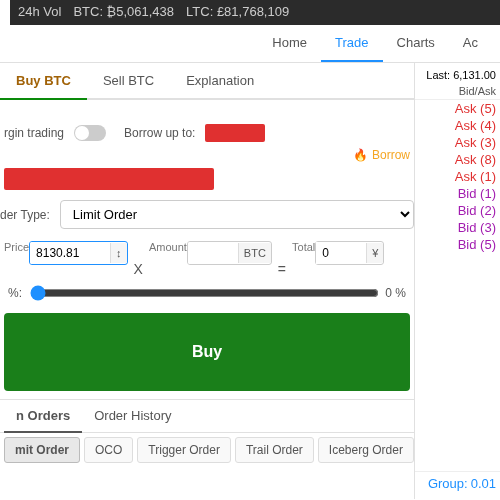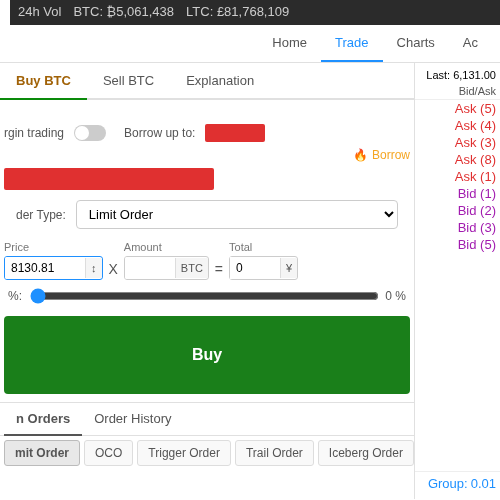--- a/index.html
+++ b/index.html
@@ -129,21 +129,21 @@
       height: 22px;
       margin: 2px 0;
       border-radius: 2px;
       width: 210px;
     }
 
     
     .order-type-row {
       display: flex;
       align-items: center;
-      padding: 8px 16px;
+      padding: 8px 0;
       gap: 10px;
     }
     .order-type-label { color: #555; font-size: 12px; white-space: nowrap; }
     .order-type-select {
       flex: 1;
       padding: 5px 8px;
       border: 1px solid #ccc;
       border-radius: 4px;
       background: #fff;
       font-size: 13px;
@@ -151,21 +151,21 @@
       appearance: auto;
     }
 
     
     .fields-row {
       display: flex;
       align-items: flex-start;
       padding: 4px;
       gap: 4px;
     }
-    .field-group { display: flex; flex-direction: column; }
+    .field-group { display: flex; }
     .field-label { font-size: 11px; color: #777; margin-bottom: 3px; }
     .field-input-wrap {
       display: flex; align-items: center;
       border: 1px solid #1e90ff;
       border-radius: 3px;
       overflow: hidden;
       background: #fff;
     }
     .field-input-wrap input {
       border: none; outline: none; padding: 4px 6px; font-size: 12px; width: 80px;

